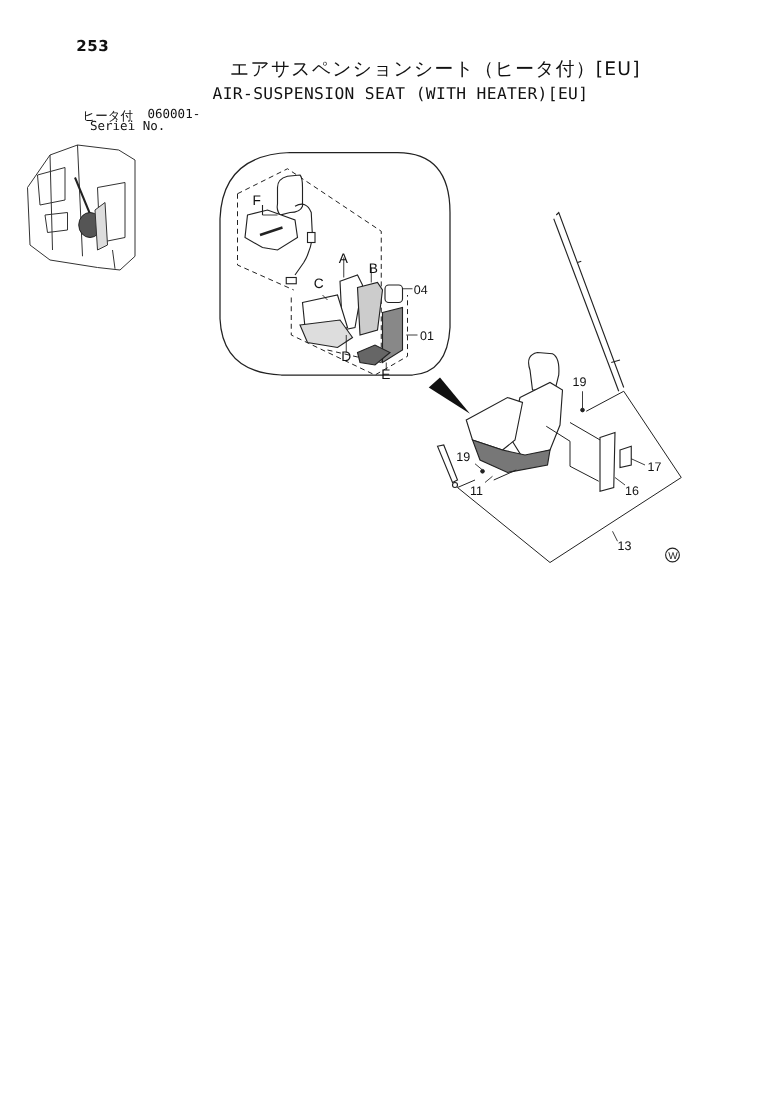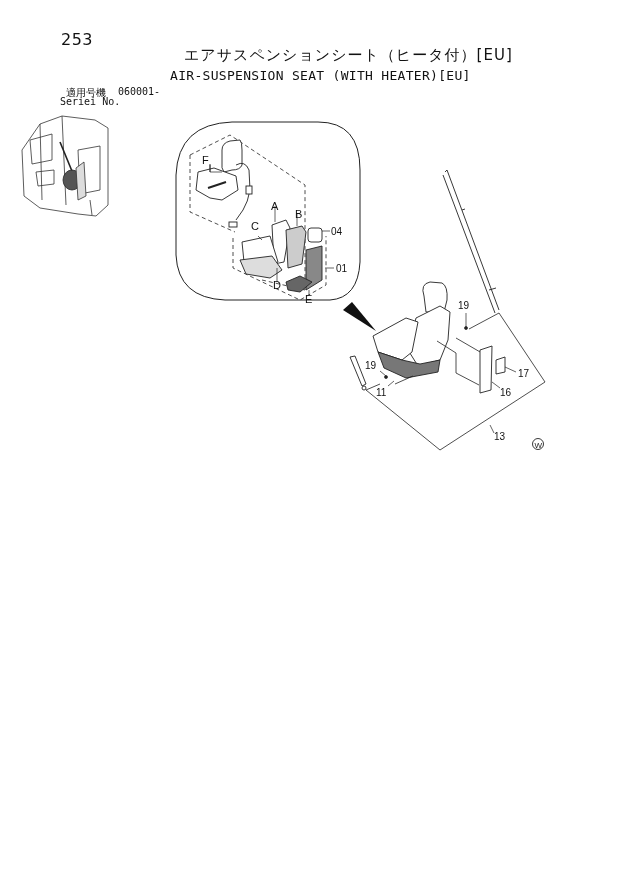--- a/index.html
+++ b/index.html
@@ -1,33 +1,33 @@
 <!DOCTYPE html>
 <html><head>
 <meta charset="utf-8">
 <style>
   html, body { margin: 0; padding: 0; background: #ffffff; }
   body { width: 620px; height: 876px; position: relative; overflow: hidden; font-family: "DejaVu Sans", sans-serif; color: #111; }
-  .page-number { position: absolute; left: 61px; top: 30px; font-family: "DejaVu Sans", sans-serif; font-weight: normal; font-size: 16px; letter-spacing: 0.5px; }
+  .page-number { position: absolute; left: 61px; top: 30px; font-family: "DejaVu Sans", sans-serif; font-weight: bold; font-size: 12px; letter-spacing: 0.5px; }
   .title-jp { position: absolute; left: 162px; top: 46px; font-size: 15px; letter-spacing: 1px; white-space: nowrap; margin-left: 22px; }
   .title-en { position: absolute; left: 170px; top: 68px; font-family: "DejaVu Sans Mono", monospace; font-size: 13px; letter-spacing: 0.3px; white-space: nowrap; }
   .serial-label-jp { position: absolute; left: 66px; top: 86px; font-size: 10px; }
   .serial-value { position: absolute; left: 118px; top: 86px; font-family: "DejaVu Sans Mono", monospace; font-size: 10px; }
-  .serial-label-en { position: absolute; left: 60px; top: 96px; font-family: "DejaVu Sans Mono", monospace; font-size: 10px; }
+  .serial-label-en { position: absolute; left: 72px; top: 96px; font-family: "DejaVu Sans Mono", monospace; font-size: 10px; }
   svg.diagram { position: absolute; left: 0; top: 0; }
   .callout { font-family: "Liberation Sans", sans-serif; font-size: 10px; fill: #111; }
   .callout-lg { font-family: "Liberation Sans", sans-serif; font-size: 11px; fill: #111; }
 </style>
 </head>
 <body>
 
 <div class="page-number">253</div>
 <div class="title-jp">エアサスペンションシート（ヒータ付）[EU]</div>
 <div class="title-en">AIR-SUSPENSION SEAT (WITH HEATER)[EU]</div>
-<div class="serial-label-jp">適用号機</div>
+<div class="serial-label-jp">ヒータ付</div>
 <div class="serial-value">060001-</div>
 <div class="serial-label-en">Seriei No.</div>
 
 <svg class="diagram" width="620" height="876" viewBox="0 0 620 876" xmlns="http://www.w3.org/2000/svg">
 
   <g fill="none" stroke="#333" stroke-width="0.8">
     <path d="M22 150 L40 124 L62 116 L95 120 L108 128 L108 205 L96 216 L78 214 L40 208 L24 196 Z"></path>
     <path d="M40 124 L42 200"></path>
     <path d="M30 140 L52 134 L52 160 L32 164 Z"></path>
     <path d="M36 172 L54 170 L54 184 L38 186 Z"></path>

